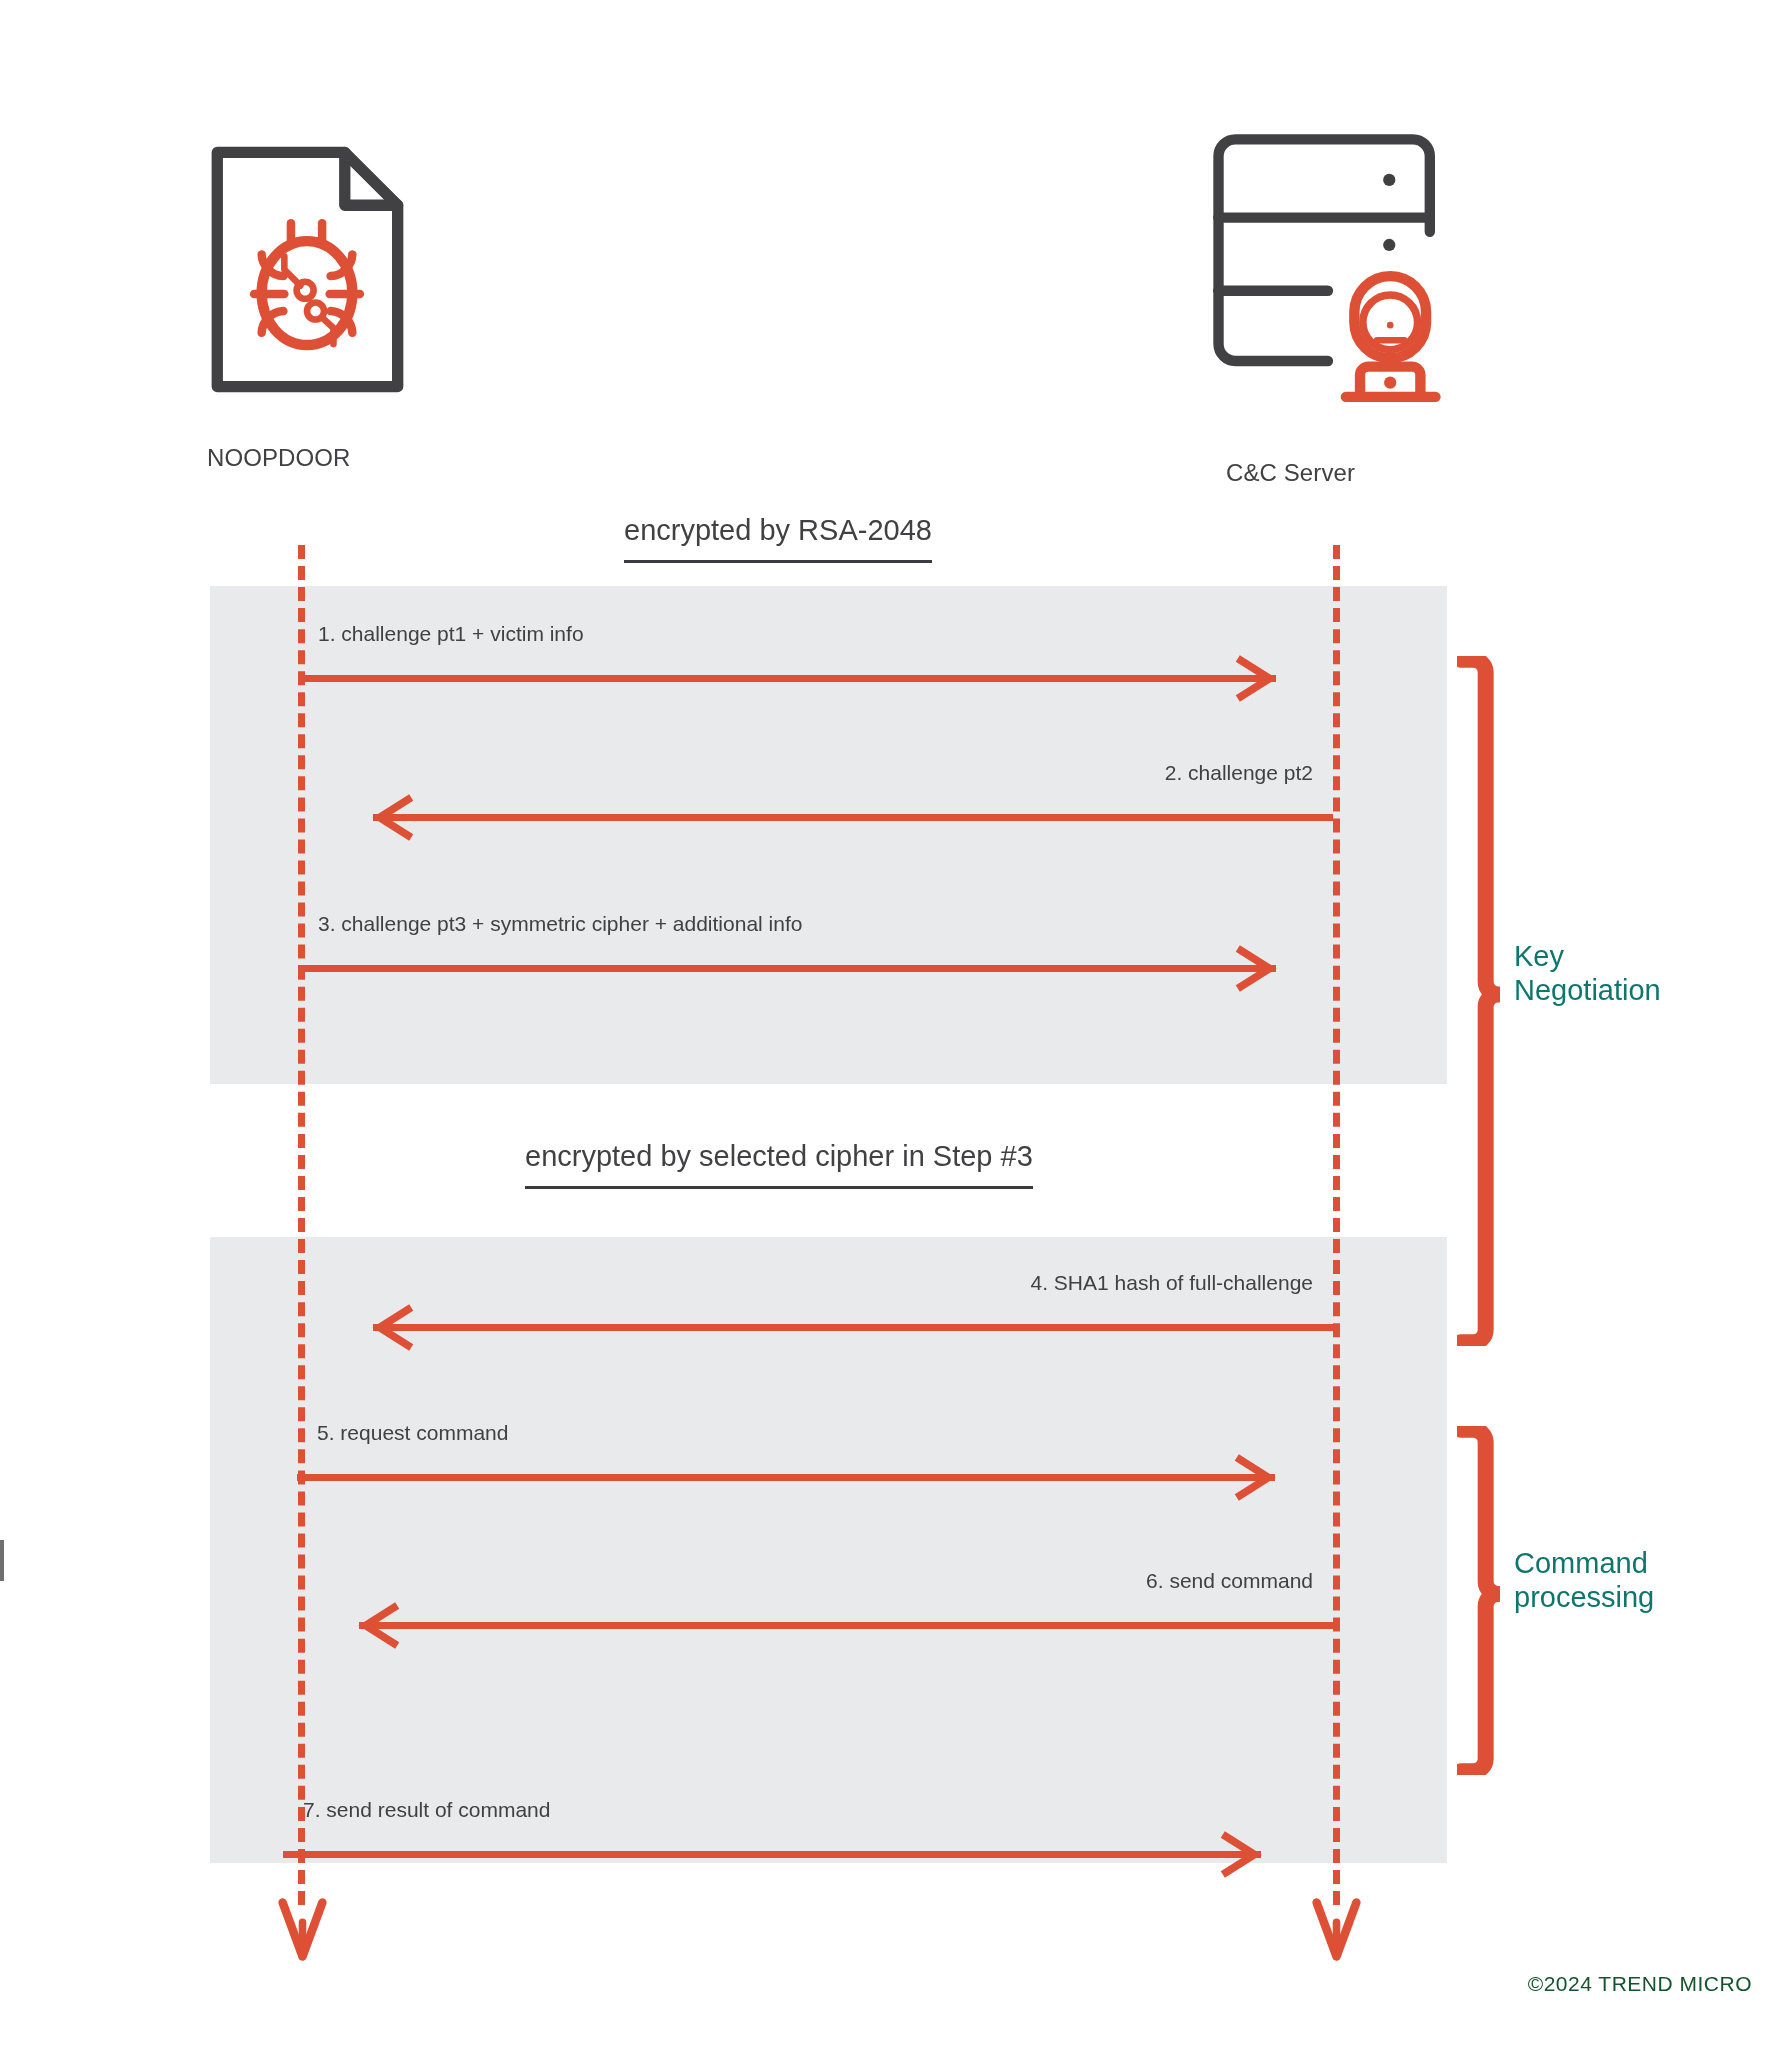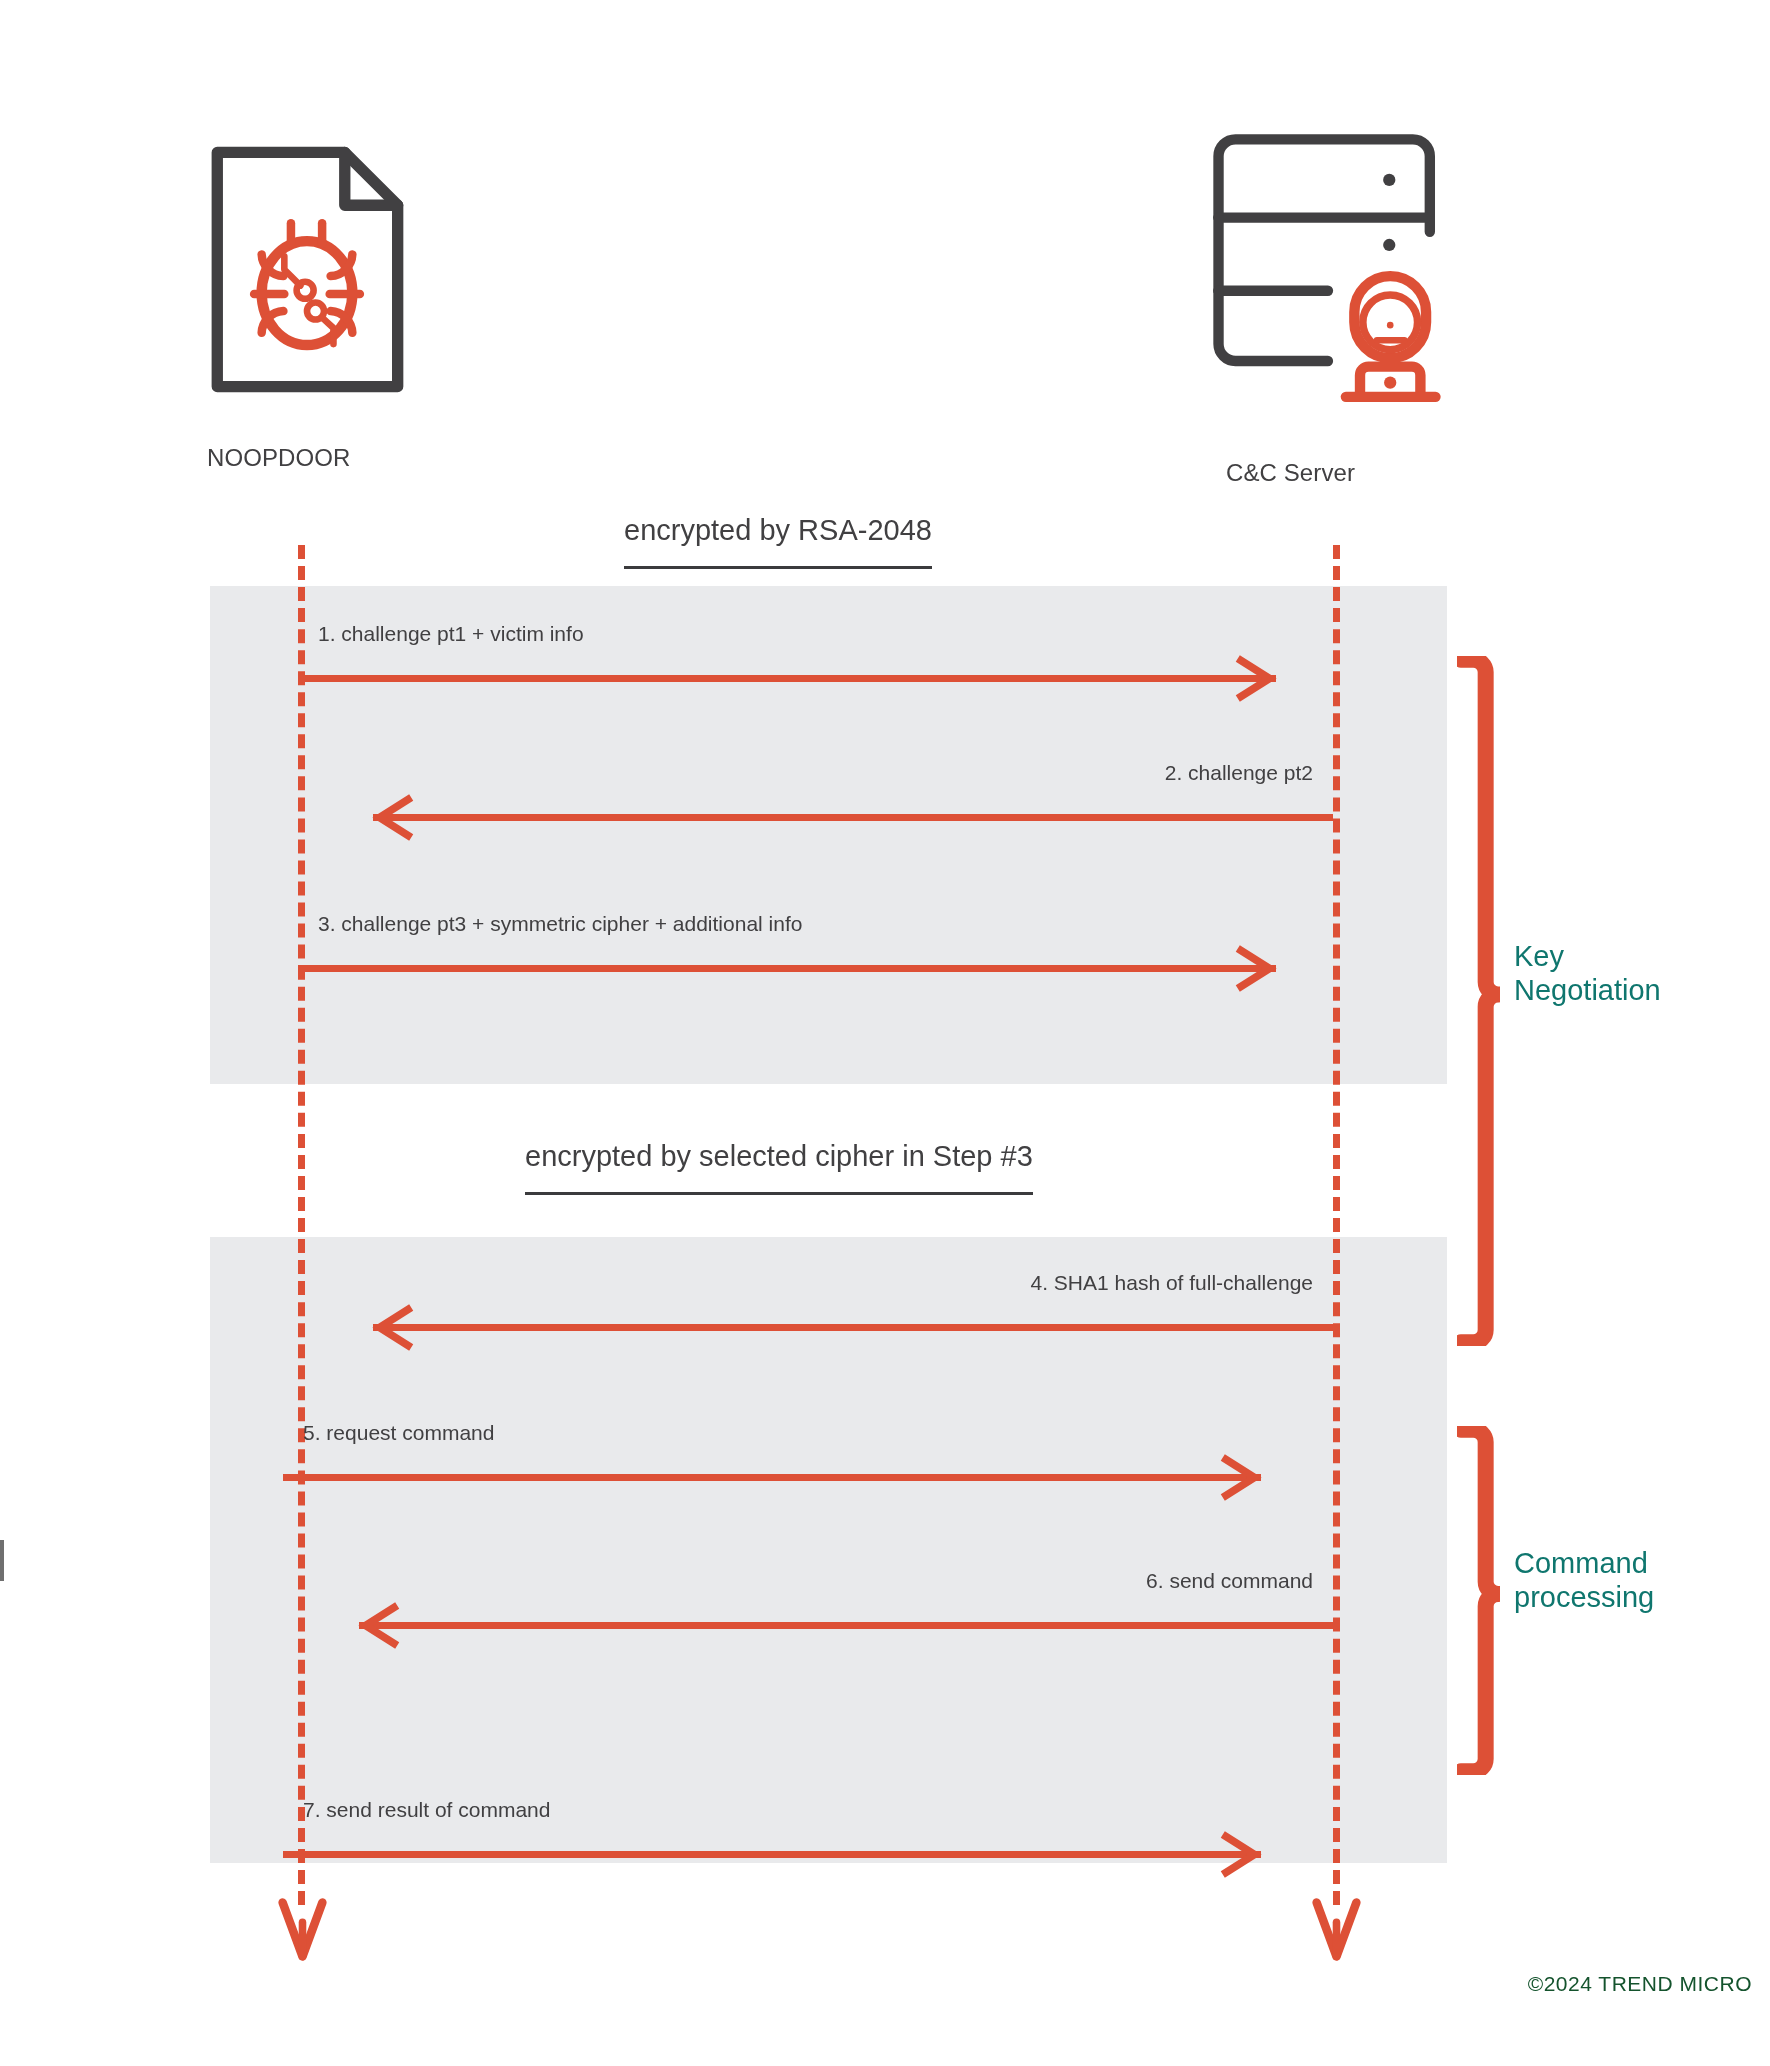--- a/index.html
+++ b/index.html
@@ -28,40 +28,40 @@
             border-image:none;}
   #lifeline-noopdoor{left:298px;top:545px;height:1360px;}
   #lifeline-cc{left:1333px;top:545px;height:1360px;}
 
   .lifeline-arrow{position:absolute;width:57px;height:71px;}
   #lifeline-arrow-noopdoor{left:274px;top:1894px;}
   #lifeline-arrow-cc{left:1308px;top:1894px;}
 
   
   .enc-caption{position:absolute;font-size:29px;color:#414042;
-               white-space:nowrap;padding-bottom:19px;
+               white-space:nowrap;padding-bottom:13px;
                border-bottom:3.3px solid #3b3b3d;}
   #enc-1{left:624px;top:514px;}
   #enc-2{left:525px;top:1140px;}
 
   
   .msg{position:absolute;height:80px;}
   .msg-label{position:absolute;font-size:21px;color:#414042;white-space:nowrap;top:0;}
   .msg-label.left{left:20px;}
   .msg-label.right{right:20px;}
   .msg-line{position:absolute;left:0;right:0;top:53px;height:6.6px;background:#dd5036;}
   .msg-head{position:absolute;top:28px;width:57px;height:57px;}
   .msg-head.to-right{right:-2.8px;}
   .msg-head.to-left{left:-2.8px;}
 
   #msg-1{left:298px;top:622px;width:978px;}
   #msg-2{left:373px;top:761px;width:960px;}
   #msg-3{left:298px;top:912px;width:978px;}
   #msg-4{left:373px;top:1271px;width:960px;}
-  #msg-5{left:283px;top:1421px;width:978px;text-align:right;}
+  #msg-5{left:297px;top:1421px;width:978px;text-align:right;}
   #msg-6{left:359px;top:1569px;width:974px;}
   #msg-7{left:283px;top:1798px;width:978px;}
 
   
   .bracket{position:absolute;}
   #bracket-key{left:1457px;top:656px;width:43px;height:690px;}
   #bracket-cmd{left:1457px;top:1426px;width:43px;height:349px;}
 
   .bracket-label{position:absolute;font-size:29px;line-height:1.16;
                  color:#0f766e;white-space:pre-line;}

